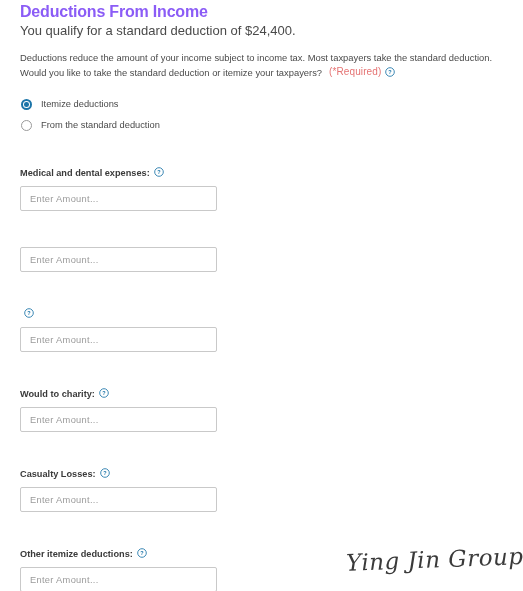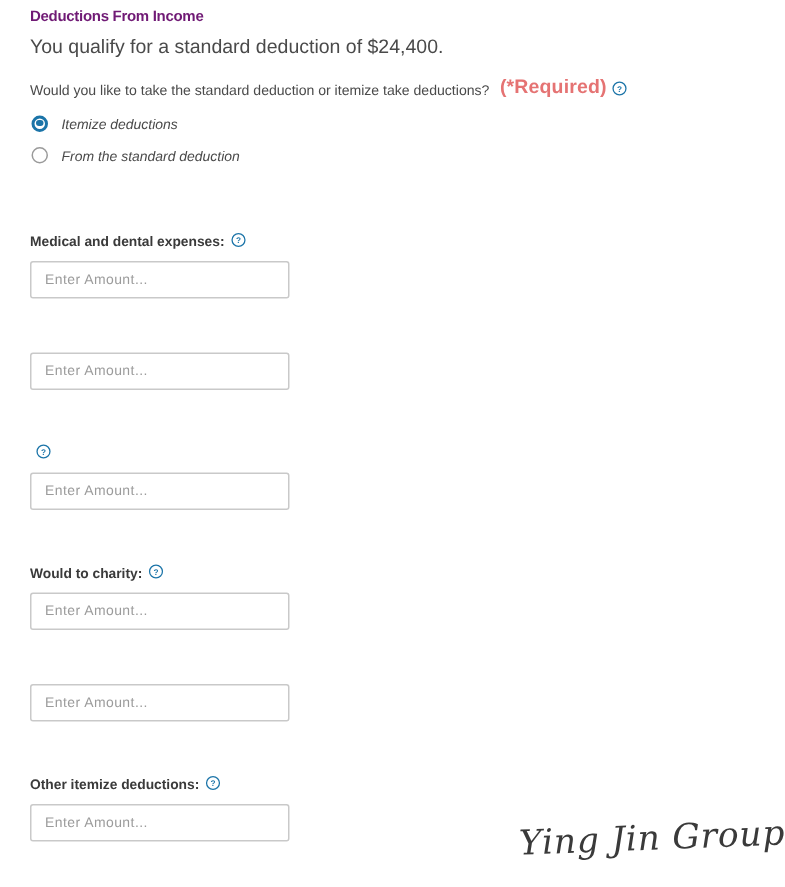--- a/index.html
+++ b/index.html
@@ -24,23 +24,23 @@
   }
   .inner {
     position: absolute;
     left: 20px;
     top: 0;
     right: 18px;
   }
 
   
   .page-title {
-    font-size: 10px;
+    font-size: 16px;
     font-weight: bold;
-    color: #701a75;
+    color: #8b5cf6;
     letter-spacing: -0.2px;
     margin: 0;
     padding-top: 3px;
     line-height: 18px;
   }
   .subtitle {
     font-size: 13px;
     color: #4a4a4a;
     line-height: 13px;
     margin-top: 3px;
@@ -51,46 +51,44 @@
     margin-top: 14px;
     font-size: 9.4px;
     color: #4a4a4a;
     line-height: 13.5px;
   }
   .intro .line {
     white-space: nowrap;
   }
   .required-tag {
     color: #e57373;
-    font-size: 13px;
+    font-size: 10px;
     letter-spacing: 0.1px;
     margin-left: 7px;
     vertical-align: 1px;
-    font-weight: bold;
   }
 
   
   .help-icon {
     display: inline-block;
     width: 10px;
     height: 10px;
     vertical-align: -1px;
     margin-left: 4px;
   }
   .help-icon svg { display: block; }
 
   
   .radio-group {
     margin-top: 10px;
   }
   .radio-row {
     display: flex;
-    align-items: flex-start;
+    align-items: flex-end;
     height: 21px;
-    font-style: italic;
   }
   .radio-mark {
     width: 11px;
     height: 11px;
     border-radius: 50%;
     box-sizing: border-box;
     flex: 0 0 auto;
     margin-left: 1px;
   }
   .radio-mark.on {
@@ -130,21 +128,21 @@
   .field-label {
     font-size: 9.2px;
     font-weight: bold;
     color: #3a3a3a;
     line-height: 12px;
     display: block;
   }
   .field-input {
     display: block;
     box-sizing: border-box;
-    width: 173px;
+    width: 197px;
     height: 25px;
     margin-top: 7px;
     border: 1px solid #c9c9c9;
     border-radius: 2px;
     background: #ffffff;
     font-family: "Liberation Sans", sans-serif;
     font-size: 9.3px;
     color: #3d3d3d;
     padding: 0 9px;
     outline: none;
@@ -175,22 +173,23 @@
 </head>
 <body>
 
 <div class="page">
   <div class="inner">
 
     <h1 class="page-title">Deductions From Income</h1>
     <div class="subtitle">You qualify for a standard deduction of $24,400.</div>
 
     <div class="intro">
+      <div class="line">Deductions reduce the amount of your income subject to income tax. Most taxpayers take the standard deduction.</div>
       <div class="line">
-        <span>Would you like to take the standard deduction or itemize take deductions?</span><span class="required-tag">(*Required)</span><span class="help-icon"><svg viewBox="0 0 20 20" width="10" height="10">
+        <span>Would you like to take the standard deduction or itemize your taxpayers?</span><span class="required-tag">(*Required)</span><span class="help-icon"><svg viewBox="0 0 20 20" width="10" height="10">
               <circle cx="10" cy="10" r="8.6" fill="#ffffff" stroke="#1b74a8" stroke-width="1.7"></circle>
               <text x="10" y="14.3" font-family="Liberation Sans, sans-serif" font-size="11" font-weight="bold" fill="#1b74a8" text-anchor="middle">?</text>
             </svg></span>
       </div>
     </div>
 
     <div class="radio-group">
       <div class="radio-row">
         <span class="radio-mark on"></span>
         <span class="radio-label">Itemize deductions</span>
@@ -225,20 +224,24 @@
 
       <div class="field">
         <span class="field-label"><span>Would to charity:</span><span class="help-icon"><svg viewBox="0 0 20 20" width="10" height="10">
                 <circle cx="10" cy="10" r="8.6" fill="#ffffff" stroke="#1b74a8" stroke-width="1.7"></circle>
                 <text x="10" y="14.3" font-family="Liberation Sans, sans-serif" font-size="11" font-weight="bold" fill="#1b74a8" text-anchor="middle">?</text>
               </svg></span></span>
         <input class="field-input" type="text" placeholder="Enter Amount..." style="">
       </div>
 
       <div class="field">
+        <span class="field-label"><span>Casualty Losses:</span><span class="help-icon"><svg viewBox="0 0 20 20" width="10" height="10">
+                <circle cx="10" cy="10" r="8.6" fill="#ffffff" stroke="#1b74a8" stroke-width="1.7"></circle>
+                <text x="10" y="14.3" font-family="Liberation Sans, sans-serif" font-size="11" font-weight="bold" fill="#1b74a8" text-anchor="middle">?</text>
+              </svg></span></span>
         <input class="field-input" type="text" placeholder="Enter Amount..." style="">
       </div>
 
       <div class="field">
         <span class="field-label"><span>Other itemize deductions:</span><span class="help-icon"><svg viewBox="0 0 20 20" width="10" height="10">
                 <circle cx="10" cy="10" r="8.6" fill="#ffffff" stroke="#1b74a8" stroke-width="1.7"></circle>
                 <text x="10" y="14.3" font-family="Liberation Sans, sans-serif" font-size="11" font-weight="bold" fill="#1b74a8" text-anchor="middle">?</text>
               </svg></span></span>
         <input class="field-input" type="text" placeholder="Enter Amount..." style="">
       </div>

